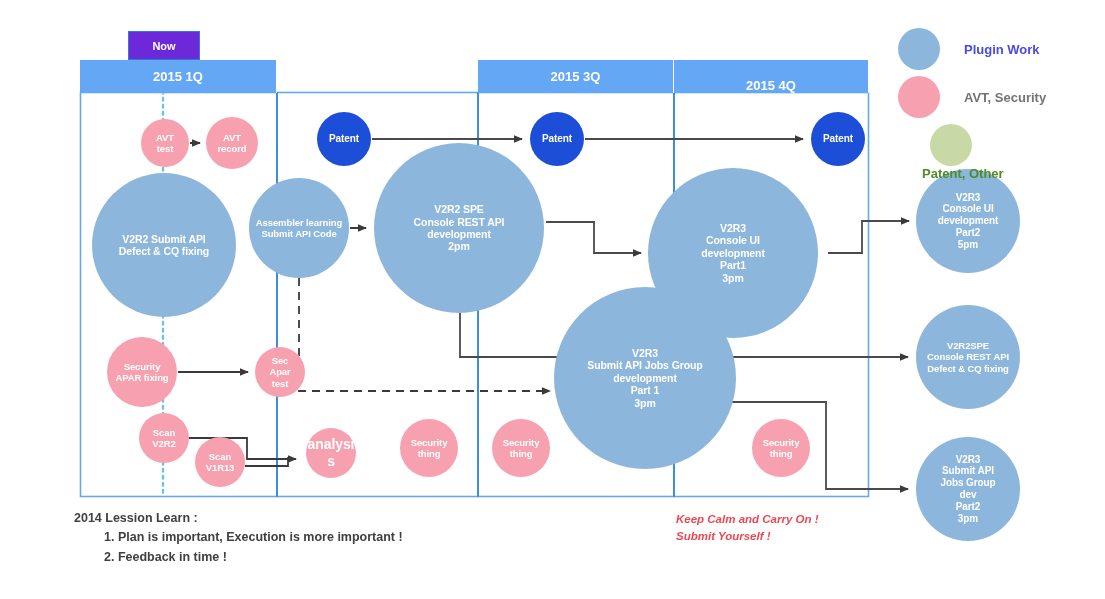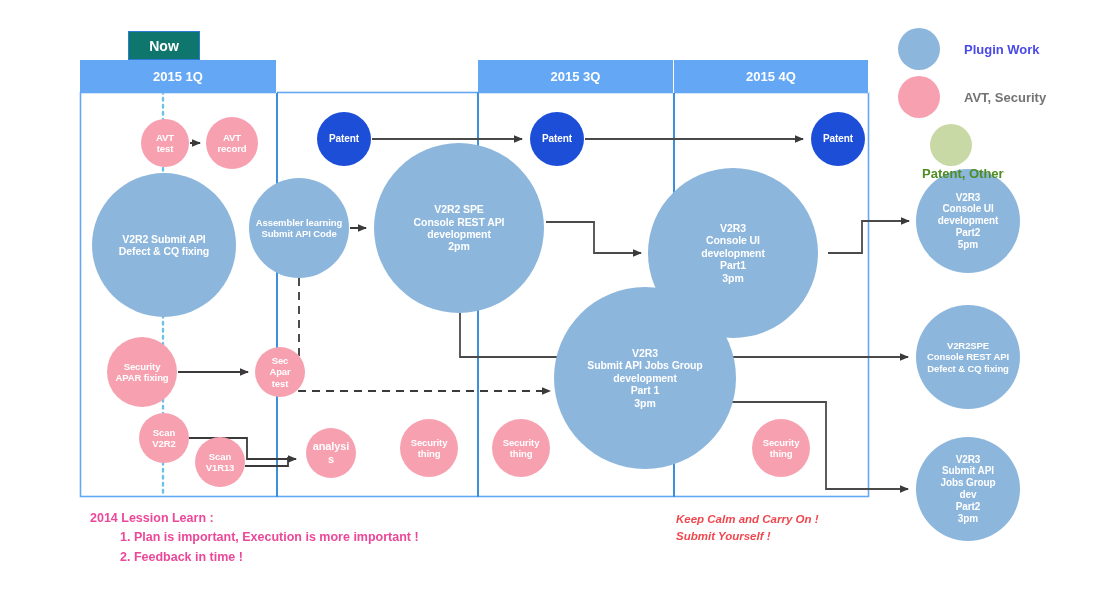--- a/index.html
+++ b/index.html
@@ -36,38 +36,37 @@
     font-weight:bold;
     font-size:13px;
     display:flex;align-items:center;justify-content:center;
     box-sizing:border-box;
     border-right:1px solid #ffffff;
   }
   .qhead:last-of-type{border-right:none;}
 
   .nowbadge{
     position:absolute;
-    background:#0f766e;
+    background:#6d28d9;
     border:1px solid #2E7BD6;
     color:#ffffff;
-    font-size:14px;font-weight:bold;
+    font-size:11px;font-weight:bold;
     display:flex;align-items:center;justify-content:center;
   }
 
   .legend-item{position:absolute;display:flex;align-items:center;}
   .legend-dot{width:42px;height:42px;border-radius:50%;flex:0 0 auto;}
   .legend-label{margin-left:24px;font-size:13px;font-weight:bold;white-space:nowrap;}
 
   .lesson{
     position:absolute;
-    color:#ec4899;
+    color:#404040;
     font-size:12.5px;
     font-weight:bold;
     line-height:1.55;
-    margin-left:16px;
   }
   .lesson .l-title{margin-left:0;}
   .lesson .l-item{margin-left:30px;}
 
   .motto{
     position:absolute;
     color:#F0474F;
     font-size:11.5px;
     font-style:italic;
     font-weight:bold;
@@ -116,21 +115,21 @@
     <path d="M 189,438 L 247,438 L 247,459 L 296,459" fill="none" stroke="#3A3A3A" stroke-width="1.8" marker-end="url(#arrow)"></path>
     <path d="M 245,466 L 288,466 L 288,457" fill="none" stroke="#3A3A3A" stroke-width="1.8"></path>
   </svg>
 
   <div class="qhead" style="left:80px;top:60px;width:197px;height:33px;">
     <span>2015 1Q</span>
   </div>
   <div class="qhead" style="left:478px;top:60px;width:196px;height:33px;">
     <span>2015 3Q</span>
   </div>
-  <div class="qhead" style="left:674px;top:60px;width:195px;height:33px;">
+  <div class="qhead" style="left:674px;top:60px;width:195px;height:33px;align-items:flex-end;">
     <span>2015 4Q</span>
   </div>
 
   <div class="nowbadge" style="left:128px;top:31px;width:70px;height:27px;">
     <span>Now</span>
   </div>
 
   <div id="nodes-layer">
       <div class="node pink" style="left: 141px; top: 119px; width: 48px; height: 48px; font-size: 9.5px;">
         <span>AVT<br>test</span>
@@ -176,21 +175,21 @@
       </div>
       <div class="node pink" style="left: 255px; top: 347px; width: 50px; height: 50px; font-size: 9.5px;">
         <span>Sec<br>Apar<br>test</span>
       </div>
       <div class="node pink" style="left: 139px; top: 413px; width: 50px; height: 50px; font-size: 9.5px;">
         <span>Scan<br>V2R2</span>
       </div>
       <div class="node pink" style="left: 195px; top: 437px; width: 50px; height: 50px; font-size: 9.5px;">
         <span>Scan<br>V1R13</span>
       </div>
-      <div class="node pink" style="left: 306px; top: 428px; width: 50px; height: 50px; font-size: 11px;">
+      <div class="node pink" style="left: 306px; top: 428px; width: 50px; height: 50px; font-size: 14px;">
         <span>analysi<br>s</span>
       </div>
       <div class="node pink" style="left: 400px; top: 419px; width: 58px; height: 58px; font-size: 9.5px;">
         <span>Security<br>thing</span>
       </div>
       <div class="node pink" style="left: 492px; top: 419px; width: 58px; height: 58px; font-size: 9.5px;">
         <span>Security<br>thing</span>
       </div>
       <div class="node pink" style="left: 752px; top: 419px; width: 58px; height: 58px; font-size: 9.5px;">
         <span>Security<br>thing</span>

